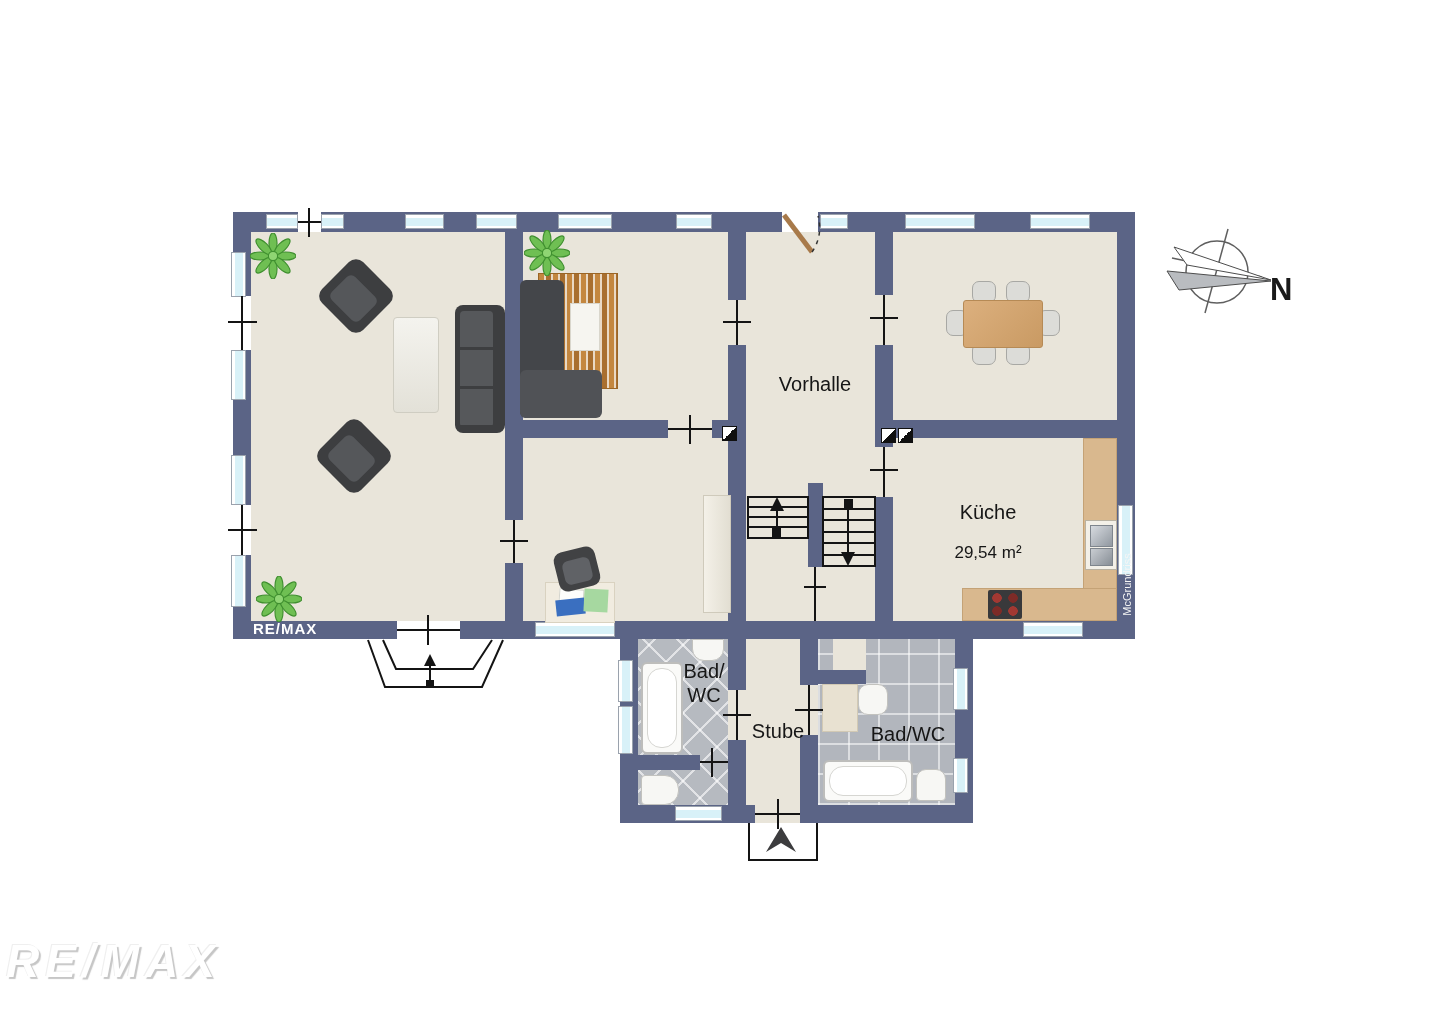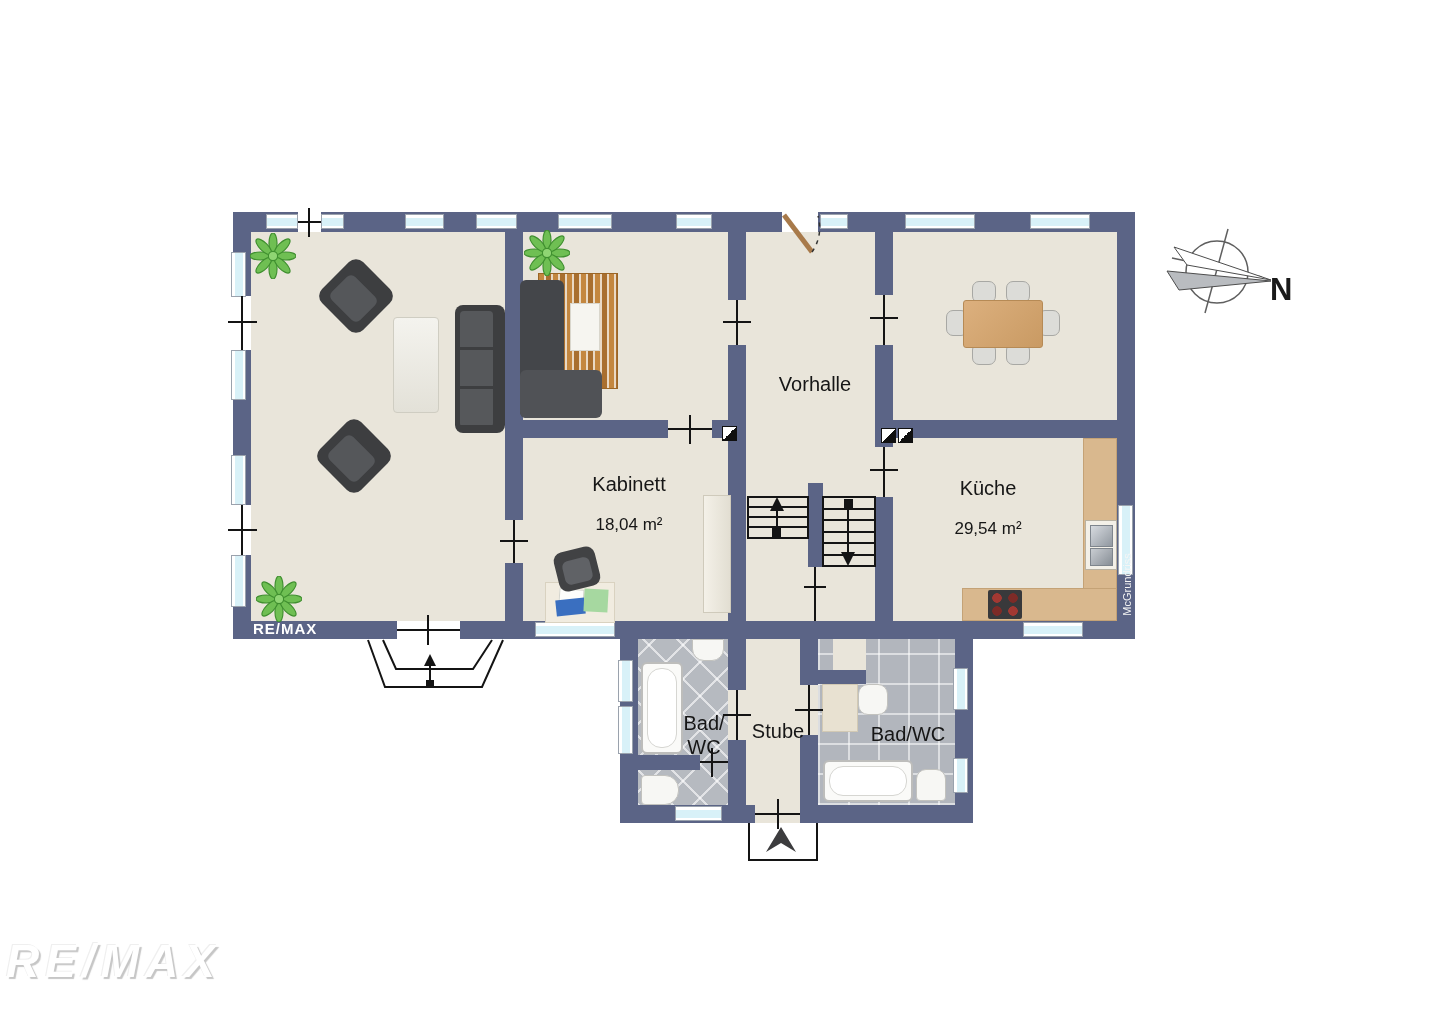--- a/index.html
+++ b/index.html
@@ -302,32 +302,28 @@
     <polygon points="781,827 766,852 781,843 796,852" fill="#3c3c3e"></polygon>
     <g stroke="#5f5f5f" stroke-width="1.5" fill="none">
       <circle cx="1217" cy="272" r="31"></circle>
       <line x1="1228" y1="229" x2="1205" y2="313"></line>
       <line x1="1172" y1="258" x2="1262" y2="277"></line>
       <polygon points="1174,247 1271,280 1187,265" fill="#ffffff" stroke="#4d4d4d" stroke-width="1"></polygon>
       <polygon points="1167,271 1271,281 1179,290" fill="#b9bcc0" stroke="#4d4d4d" stroke-width="1"></polygon>
     </g>
   </svg>
 
-  <div class="rlabel" style="left:629px;top:504px;">
-    <div class="rname">Kabinett</div>
-    <div class="area">18,04 m²</div>
-  </div>
   <div class="rlabel" style="left:815px;top:384px;">
     <div class="rname">Vorhalle</div>
   </div>
-  <div class="rlabel" style="left:988px;top:508px;">
+  <div class="rlabel" style="left:988px;top:532px;">
     <div class="rname">Küche</div>
     <div class="area">29,54 m²</div>
   </div>
-  <div class="rlabel" style="left:704px;top:735px;">
+  <div class="rlabel" style="left:704px;top:683px;">
     <div class="rname">Bad/
 WC</div>
   </div>
   <div class="rlabel" style="left:778px;top:731px;">
     <div class="rname">Stube</div>
   </div>
   <div class="rlabel" style="left:908px;top:734px;">
     <div class="rname">Bad/WC</div>
   </div>
 

